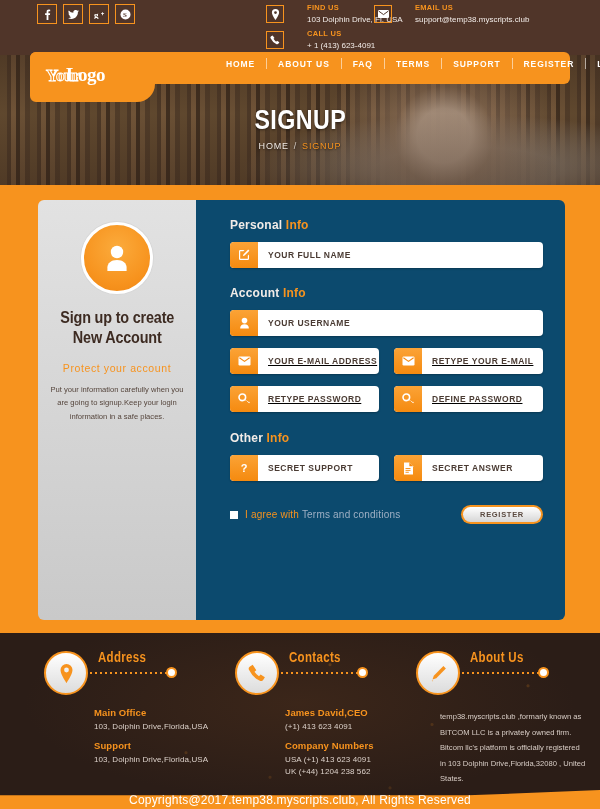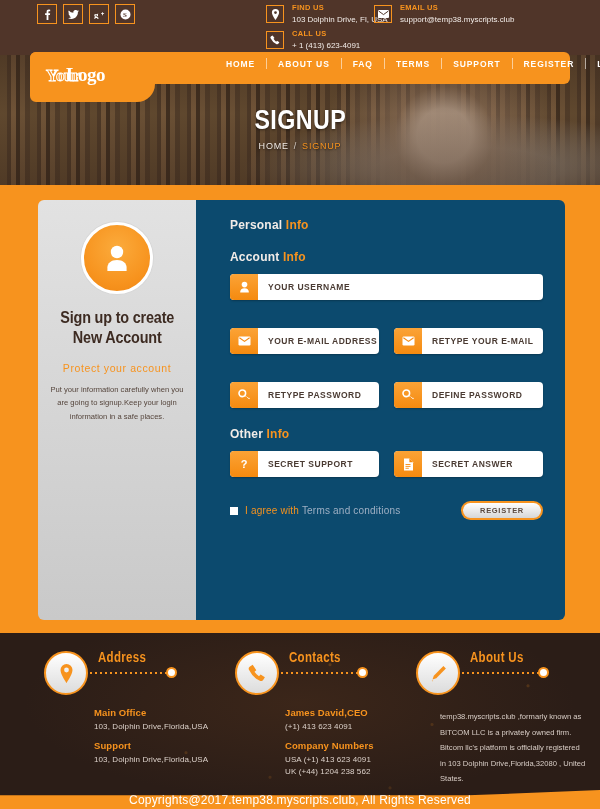--- a/index.html
+++ b/index.html
@@ -47,21 +47,21 @@
     font-family: "Liberation Serif", serif;
     cursor: pointer;
     line-height: 1;
   }
   .social-icon svg { display:block; }
 
   .contact-block {
     position: absolute;
     display: flex;
     align-items: flex-start;
-    gap: 8px;
+    gap: 23px;
     justify-content: flex-end;
   }
   .cb-find  { left: 266px; top: 4px; }
   .cb-email { left: 374px; top: 4px; }
   .cb-call  { left: 266px; top: 30px; }
 
   .cb-icon {
     width: 18px; height: 18px;
     border: 1.5px solid #f7931e;
     display: flex;
@@ -305,21 +305,21 @@
     align-items: stretch;
     height: 26px;
     background: #ffffff;
     border-radius: 4px;
     overflow: hidden;
     box-shadow: 0 1px 2px rgba(0,0,0,.25);
   }
   .field.full { width: 100%; }
   .field.half { width: 155px; }
   .field + .field-row, .field-row + .field-row { margin-top: 12px; }
-  .field-row.mt { margin-top: 28px; }
+  .field-row.mt { margin-top: 12px; text-decoration: underline; }
 
   .field-ico {
     width: 28px;
     flex: 0 0 28px;
     background: linear-gradient(180deg, #fba336 0%, #f58a0f 100%);
     display: flex;
     align-items: center;
     justify-content: center;
     color: #ffffff;
     font-size: 11px;
@@ -616,20 +616,29 @@
     <div class="panel-body">Put your information carefully when you are going to signup.Keep your login information in a safe places.</div>
   </div>
 
   <div class="panel-right">
 
     <div class="sec-head">
       <span>Personal</span>
       <span class="hl">Info</span>
     </div>
 
+    <div class="field full">
+      <div class="field-ico">
+        <svg width="12" height="12" viewBox="0 0 12 12">
+            <path fill="#fff" d="M1 2.2A1.2 1.2 0 0 1 2.2 1h4.3L5.3 2.2H2.2v7.6h7.6V6.7L11 5.5v4.3A1.2 1.2 0 0 1 9.8 11H2.2A1.2 1.2 0 0 1 1 9.8z"></path>
+            <path fill="#fff" d="M10.2.6 11.4 1.8 6.6 6.6l-1.8.6.6-1.8z"></path>
+          </svg>
+      </div>
+      <div class="field-txt">YOUR FULL NAME</div>
+    </div>
 
     <div class="sec-head mt">
       <span>Account</span>
       <span class="hl">Info</span>
     </div>
 
     <div class="field full">
       <div class="field-ico">
         <svg width="11" height="12" viewBox="0 0 11 12">
             <circle cx="5.5" cy="3.6" r="2.8" fill="#fff"></circle>

